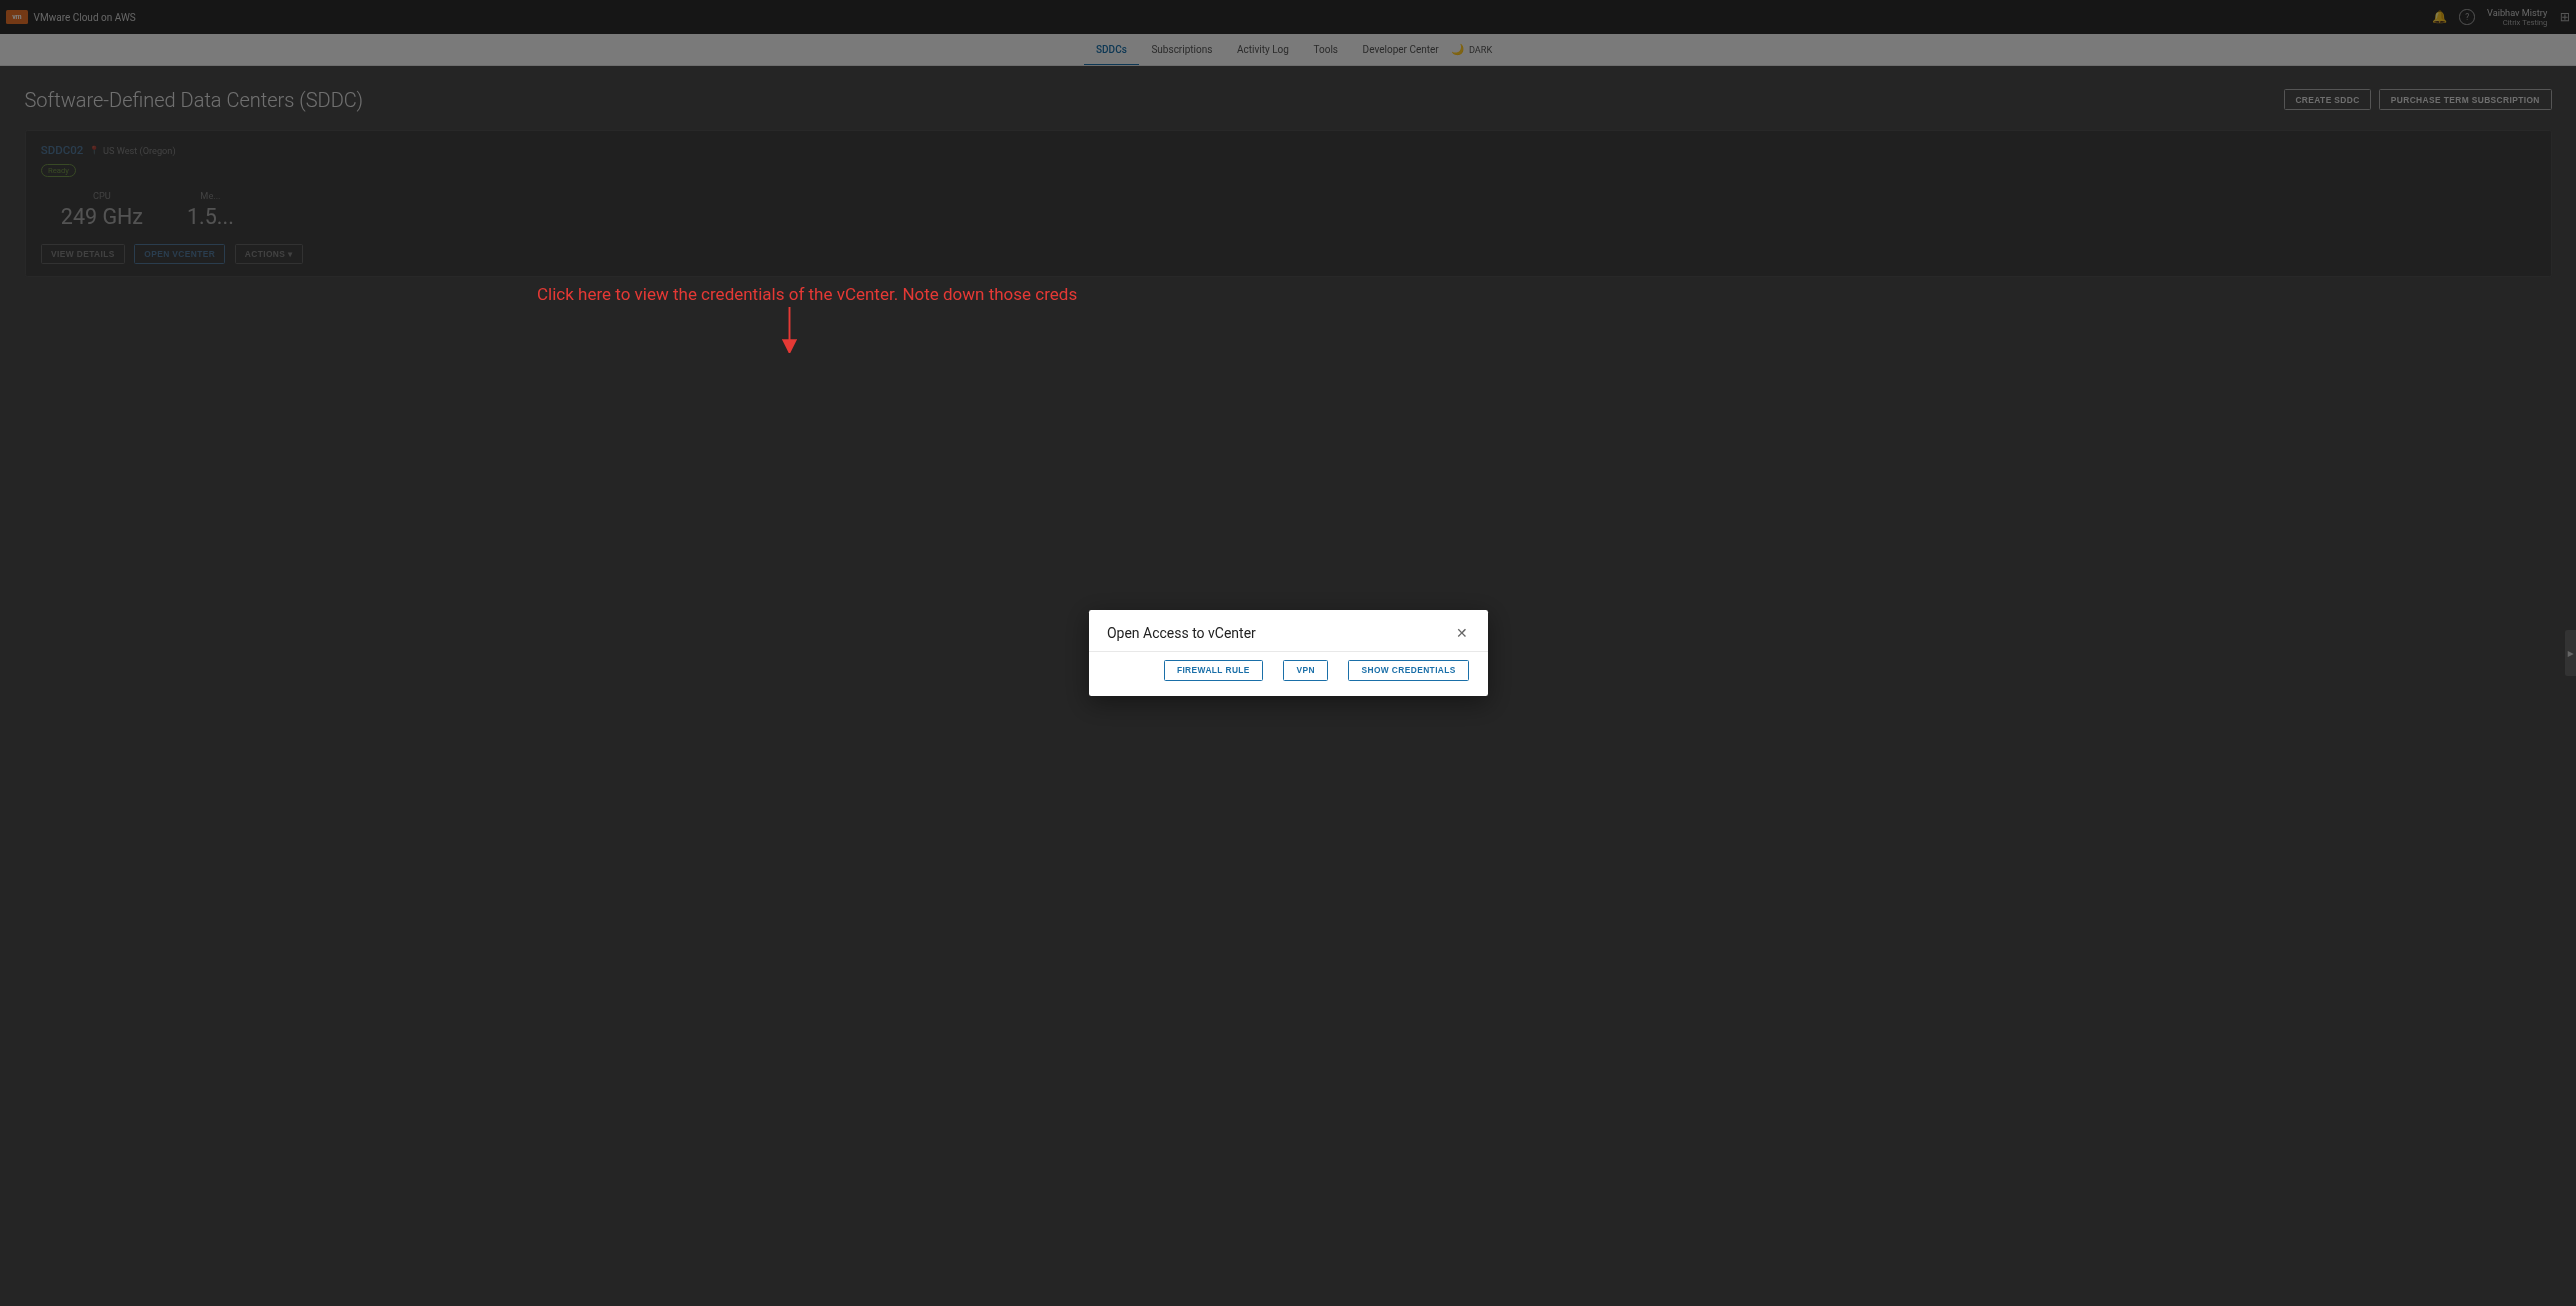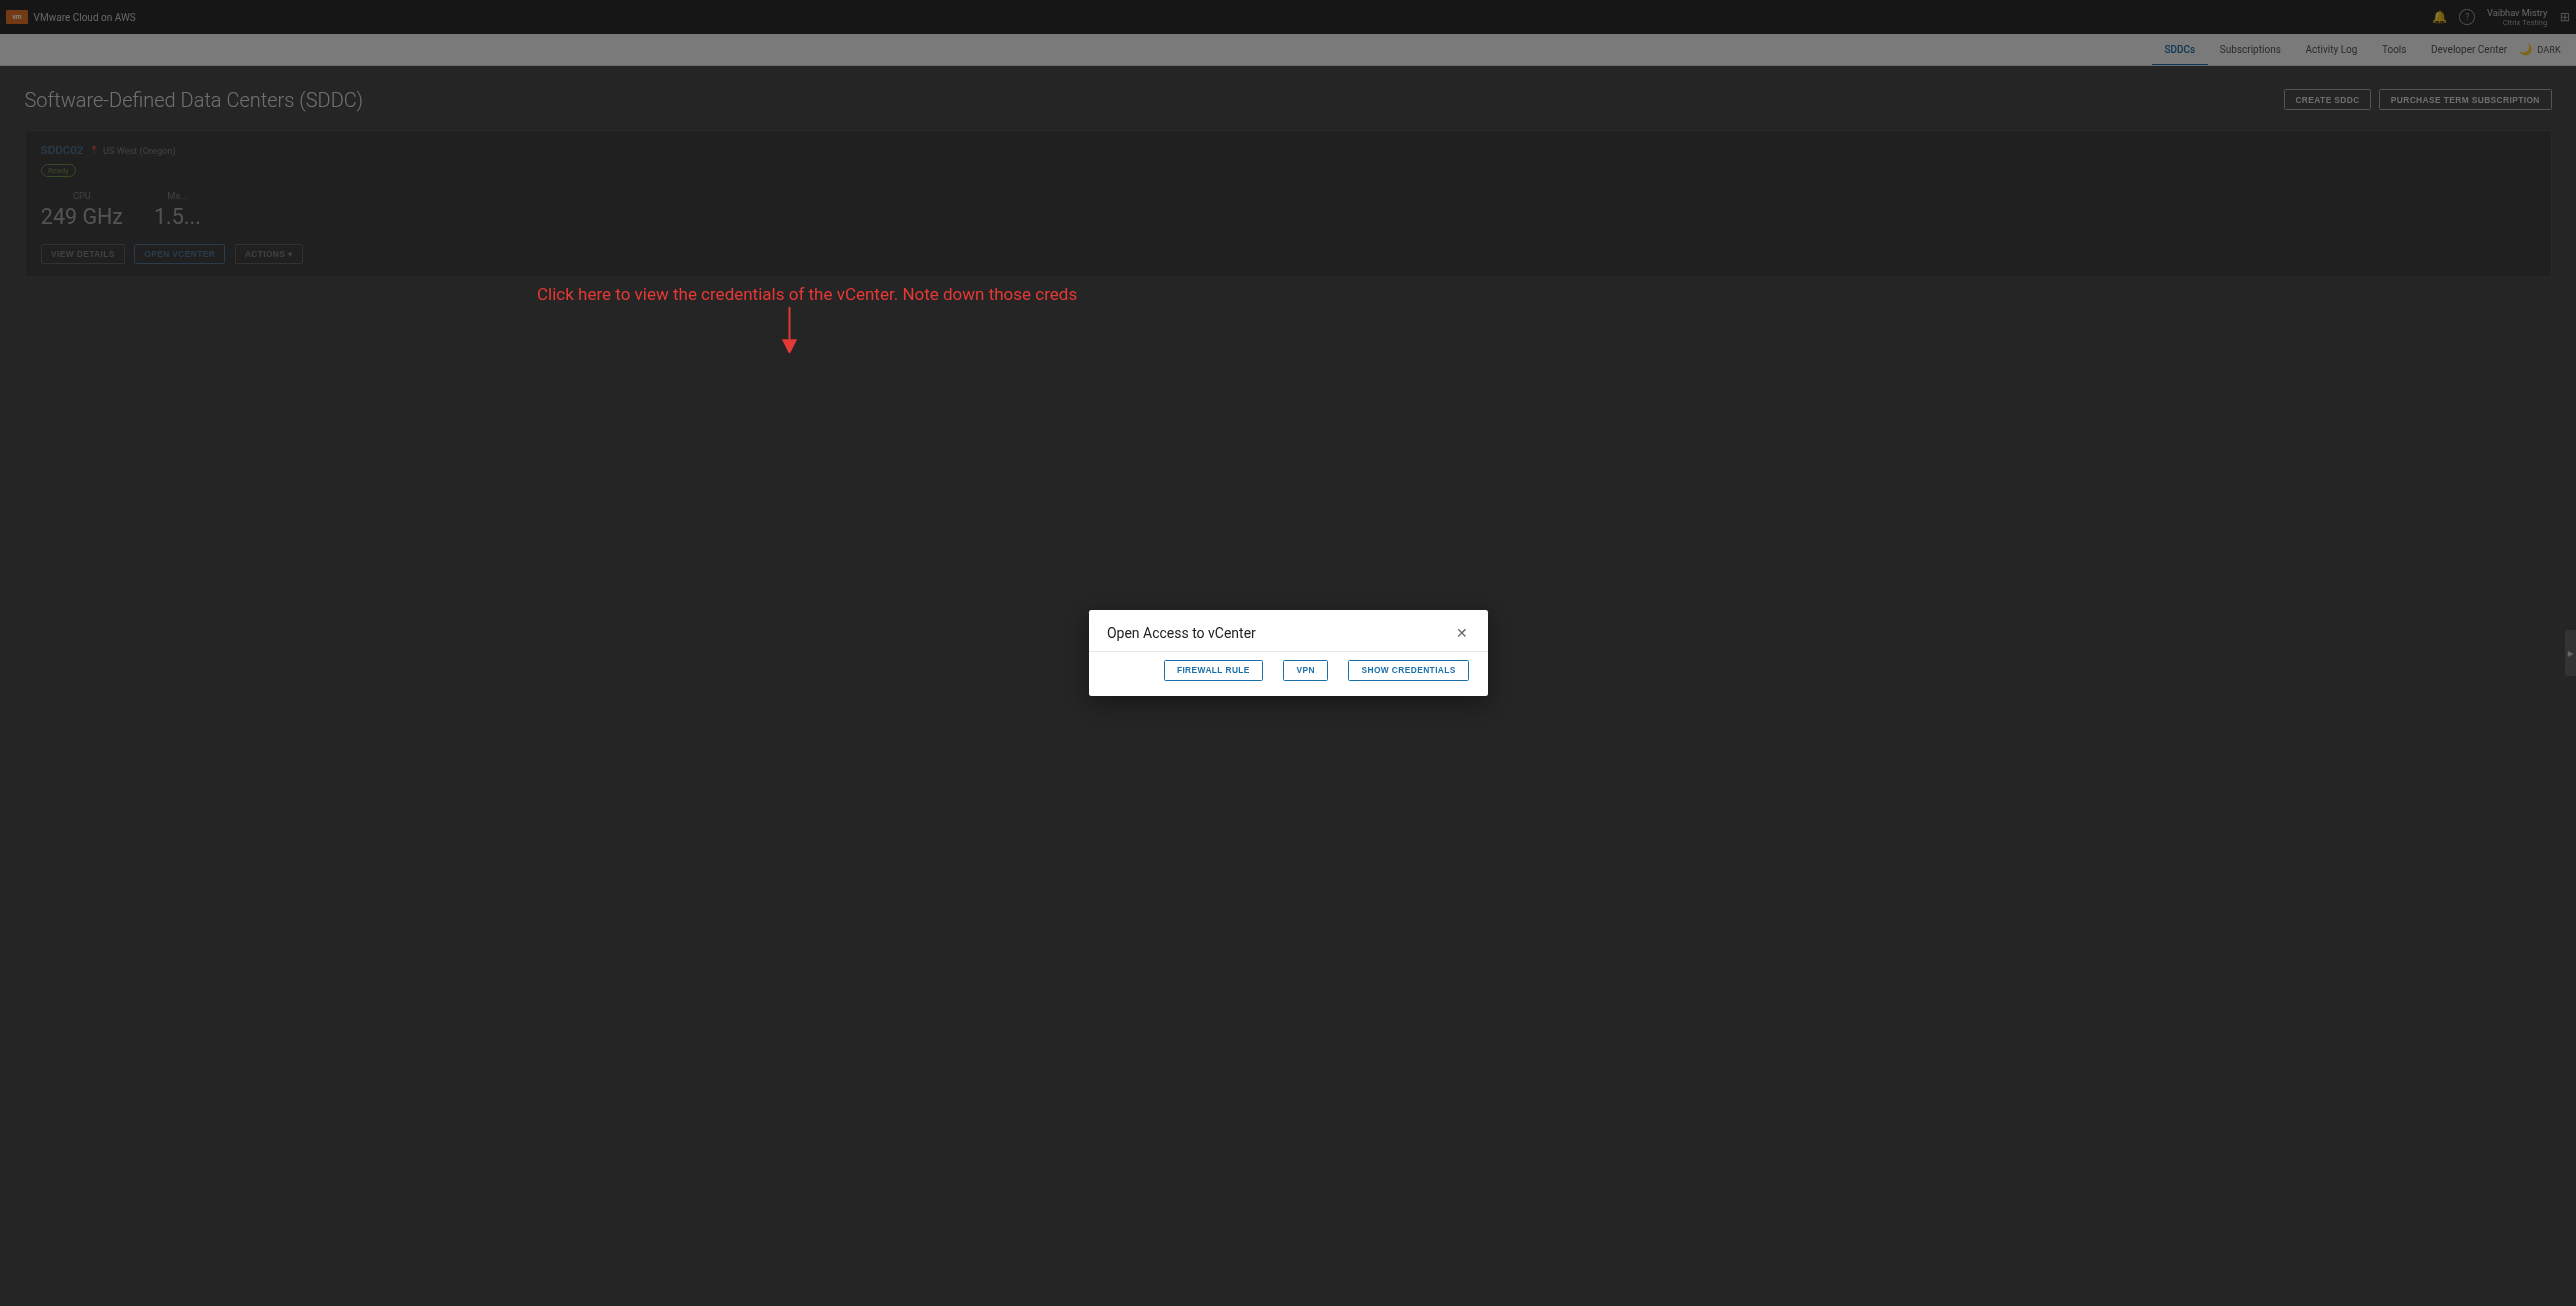--- a/index.html
+++ b/index.html
@@ -73,21 +73,21 @@
     }
 
     
     .nav-bar {
       background: #f5f5f5;
       height: 32px;
       display: flex;
       align-items: center;
       padding: 0 15.3px;
       border-bottom: 0.8px solid #ddd;
-      justify-content: flex-end;
+      justify-content: center;
     }
     .nav-tabs {
       display: flex;
       align-items: center;
       gap: 0;
       height: 100%;
     }
     .nav-tab {
       padding: 0 12.3px;
       height: 100%;
@@ -185,22 +185,23 @@
       display: inline-block;
       border: 0.8px solid #8bc34a;
       color: #8bc34a;
       font-size: 7.7px;
       padding: 0.8px 6.1px;
       border-radius: 7.7px;
       margin-bottom: 13px;
     }
     .sddc-metrics {
       display: flex;
-      gap: 31px;
+      gap: 44px;
       margin-bottom: 15.3px;
+      margin-left: 20px;
     }
     .metric-item {
       text-align: center;
     }
     .metric-label {
       color: #aaa;
       font-size: 9.2px;
       margin-bottom: 3.1px;
     }
     .metric-value {

